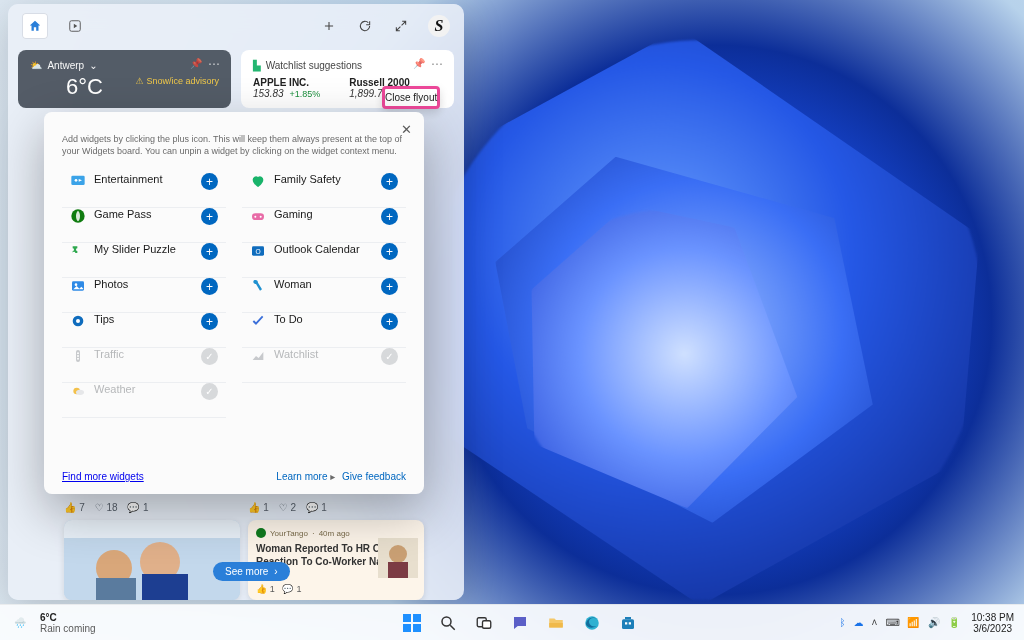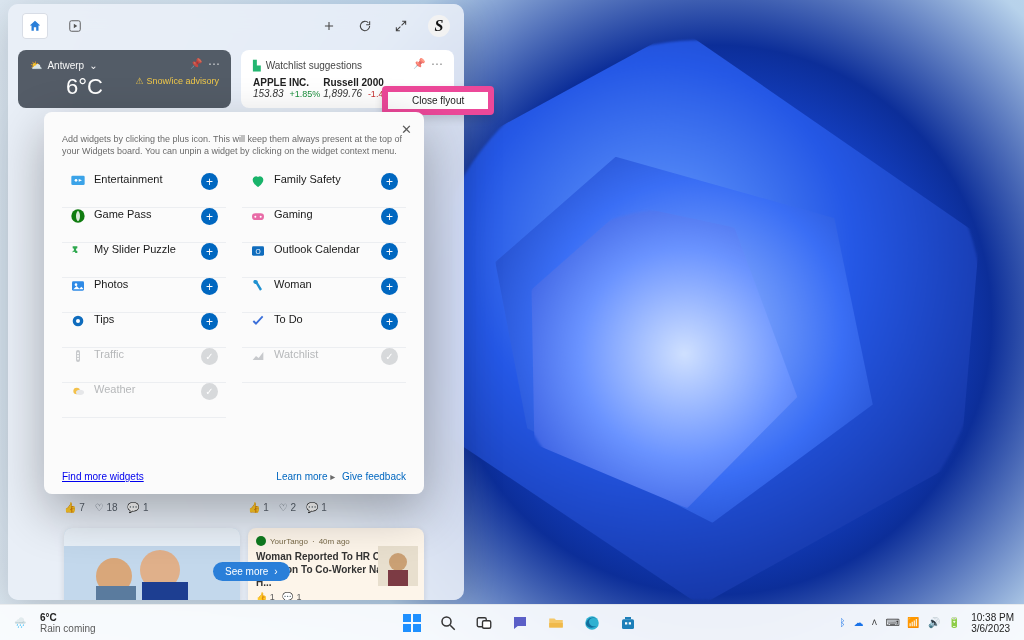--- a/index.html
+++ b/index.html
@@ -37,31 +37,31 @@
   .wb-top .home { width:26px; height:26px; background:#fff; border-radius:4px; display:flex; align-items:center; justify-content:center; box-shadow:0 0 0 1px #d8dde6 inset; }
   .avatar { width:22px; height:22px; border-radius:50%; background:#f2f2f2; display:flex; align-items:center; justify-content:center; font-style:italic; font-family:'Times New Roman',serif; font-weight:bold; color:#111; }
 
   .wb-cards { margin-top:10px; height:58px; display:flex; gap:10px; position:relative; }
   .wc { border-radius:8px; padding:10px 12px; position:relative; flex:1; overflow:hidden; color:#fff; }
   .wc.dark { background:rgba(20,30,40,.70); }
   .wc.light { background:#fff; color:#222; }
   .wc .title { font-size:10px; display:flex; align-items:center; gap:5px; opacity:.95; }
   .wc .pin { position:absolute; top:8px; right:28px; opacity:.7; font-size:10px; }
   .wc .more { position:absolute; top:7px; right:10px; opacity:.7; font-size:12px; letter-spacing:1px; }
-  .wc .row { display:flex; margin-top:6px; font-size:10px; }
+  .wc .row { display:flex; gap:26px; margin-top:6px; font-size:10px; }
   .wc .sym { font-weight:600; font-size:10px; }
   .wc .price { font-size:10px; color:#333;font-style:italic; }
   .pct { font-size:9px; padding:1px 3px; border-radius:3px; }
   .pct.up { color:#1a8f3c; }
   .pct.dn { color:#c73030; }
   .temp-big { font-size:22px; font-weight:300; position:absolute; left:48px; top:24px; }
   .wadvice { position:absolute; right:12px; top:26px; font-size:9px; color:#f0c84a; display:flex; align-items:center; gap:3px; }
   .tooltip {
-    position:absolute; top:86px; left:382px; background:#fff; border:6px solid #ec4899;
-    border-radius:4px; padding:3px 24px; font-size:10px; color:#222; z-index:3;
+    position:absolute; top:86px; left:382px; background:#fff; border:3px solid #ec4899;
+    border-radius:4px; padding:3px 0; font-size:10px; color:#222; z-index:3;
     box-shadow:0 4px 10px rgba(0,0,0,.15);
   }
 
   
   .modal {
     position:absolute; left:44px; top:112px; width:380px; height:382px;
     background:#fbfbfb; border-radius:8px; box-shadow:0 18px 50px rgba(0,0,0,.30);
     padding:16px 18px 12px; z-index:5;
   }
   .modal .close { position:absolute; top:10px; right:12px; color:#5a5a5a; font-size:13px; cursor:pointer; }
@@ -79,21 +79,21 @@
   .modal-footer {
     position:absolute; bottom:12px; left:18px; right:18px;
     display:flex; justify-content:space-between; font-size:10px; color:#0067c0;
   }
   .modal-footer .right a { color:#0067c0; text-decoration:none; margin-left:4px; }
 
   
   .fade-article { position:absolute; border-radius:8px; overflow:hidden; font-size:10px; }
   .fa1 { left:56px; top:498px; width:176px; height:12px; color:#58616c; display:flex; gap:10px; }
   .fa2 { left:240px; top:498px; width:176px; height:12px; color:#58616c; display:flex; gap:10px; }
-  .tile { position:absolute; border-radius:8px; overflow:hidden; box-shadow:0 2px 6px rgba(0,0,0,.12);margin-top:8px; }
+  .tile { position:absolute; border-radius:8px; overflow:hidden; box-shadow:0 2px 6px rgba(0,0,0,.12); }
   .tile.news1 { left:56px; top:516px; width:176px; height:80px; background:linear-gradient(180deg,#d4e3f1,#b9cfe4); }
   .tile.news2 { left:240px; top:516px; width:176px; height:80px; background:#fdf5ea; padding:8px; font-size:9px; color:#333; }
   .tile.news2 .src { font-size:8px; color:#7a6b4a; margin-bottom:4px; display:flex; align-items:center; gap:4px; }
   .tile.news2 .src .dot { width:10px; height:10px; border-radius:50%; background:#0f7a1f; }
   .seemore {
     position:absolute; left:205px; top:558px; background:#2a7fd9; color:#fff;
     font-size:10px; padding:4px 12px; border-radius:12px; display:flex; align-items:center; gap:6px; z-index:4;
   }
   .newsfoot { position:absolute; bottom:6px; left:8px; font-size:9px; color:#5b5b5b; display:flex; gap:8px; }
 
@@ -103,21 +103,21 @@
     background:rgba(250,252,254,0.94); backdrop-filter:blur(10px);
     border-top:1px solid rgba(0,0,0,.06);
     display:flex; align-items:center;
   }
   .tb-left { display:flex; align-items:center; gap:8px; padding-left:10px; font-size:10px; color:#222; width:200px; }
   .tb-left .wic { width:22px; height:22px; display:flex; align-items:center; justify-content:center; }
   .tb-center { flex:1; display:flex; justify-content:center; gap:6px; }
   .tb-center .tbtn { width:30px; height:30px; border-radius:4px; display:flex; align-items:center; justify-content:center; }
   .tb-right { display:flex; align-items:center; gap:10px; padding-right:10px; font-size:10px; color:#222; }
   .tray { display:flex; align-items:center; gap:8px; color:#3a3a3a; }
-  .clock { text-align:left; line-height:1.1; font-size:10px; }
+  .clock { text-align:center; line-height:1.1; font-size:10px; }
 
   svg { display:block; }
 </style>
 </head>
 <body>
 
 <div class="bloom b1"></div>
 <div class="bloom b2"></div>
 <div class="bloom b3"></div>
 

